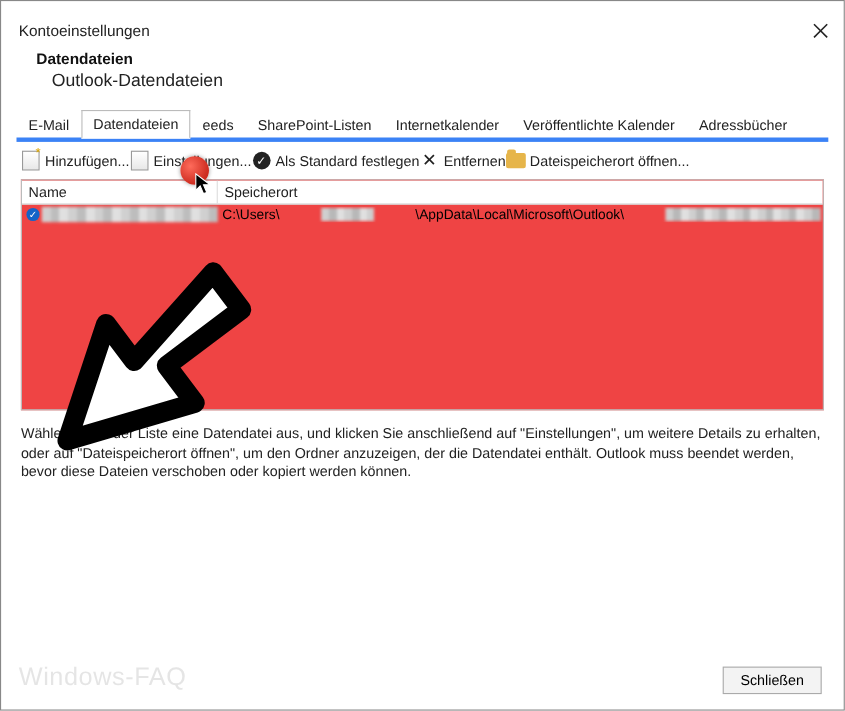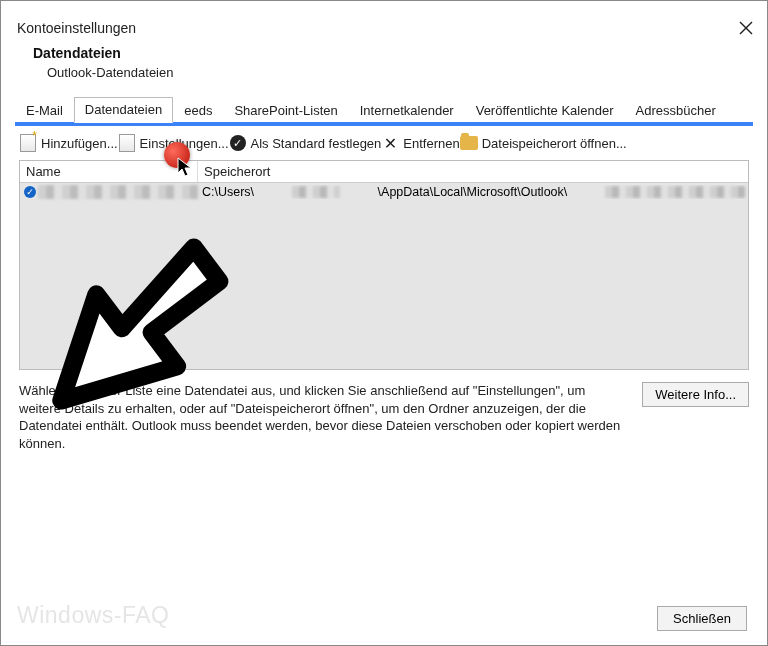--- a/index.html
+++ b/index.html
@@ -25,21 +25,21 @@
   .close-x {
     width: 18px; height: 18px;
     display: flex; align-items: center; justify-content: center;
     cursor: pointer;
   }
   .close-x svg { stroke: #222; stroke-width: 1.4; }
   .header-block {
     padding: 8px 32px 18px 32px;
   }
   .header-title { font-weight: 600; font-size: 14px; color: #111; margin-bottom: 4px; }
-  .header-sub { font-size: 13px; color: #222; padding-left: 14px; }
+  .header-sub { font-size: 16px; color: #222; padding-left: 14px; }
 
   .tabstrip {
     display: flex;
     align-items: flex-end;
     margin: 0 14px;
     border-bottom: 4px solid #3b82f6;
     height: 28px;
     font-size: 13px;
     color: #222;
   }
@@ -71,21 +71,21 @@
   .ico-gear { width:16px;height:18px;border:1px solid #999;background:linear-gradient(#fff,#e8e8e8);}
   .ico-check { width:16px;height:16px;border-radius:50%;background:#222;color:#fff;font-size:11px;display:flex;align-items:center;justify-content:center;}
   .ico-x { width:16px;height:16px;color:#222;font-size:16px;display:flex;align-items:center;justify-content:center;}
   .ico-folder { width:18px;height:14px;background:#e6b54a;border-radius:2px;position:relative;}
   .ico-folder::before{content:"";position:absolute;top:-3px;left:1px;width:8px;height:4px;background:#e6b54a;border-radius:2px 2px 0 0;}
 
   .listbox {
     margin: 0 18px;
     border: 1px solid #bbb;
     height: 210px;
-    background: #e5e5e5;
+    background: #ef4444;
     position: relative;
     overflow: hidden;
   }
   .list-head {
     display: flex;
     border-bottom: 1px solid #ccc;
     font-size: 13px;
     color: #222;
     background: #fff;
   }
@@ -261,21 +261,20 @@
       <span>C:\Users\</span>
       <span class="blur-seg" style="width:54px"></span>
       <span>\AppData\Local\Microsoft\Outlook\</span>
       <span class="blur-seg" style="width:160px"></span>
     </span>
   </div>
 </div>
 
 <div class="hint-row">
   <div class="hint-text">Wählen Sie in der Liste eine Datendatei aus, und klicken Sie anschließend auf "Einstellungen", um weitere Details zu erhalten, oder auf "Dateispeicherort öffnen", um den Ordner anzuzeigen, der die Datendatei enthält. Outlook muss beendet werden, bevor diese Dateien verschoben oder kopiert werden können.</div>
-  <button class="btn btn-moreinfo">Weitere Info...</button>
 </div>
 
 <div class="bottom-bar">
   <button class="btn btn-close">Schließen</button>
 </div>
 
 <div class="watermark">Windows-FAQ</div>
 
 <div class="red-dot"></div>
 <svg class="cursor-small" width="18" height="22" viewBox="0 0 18 22">

